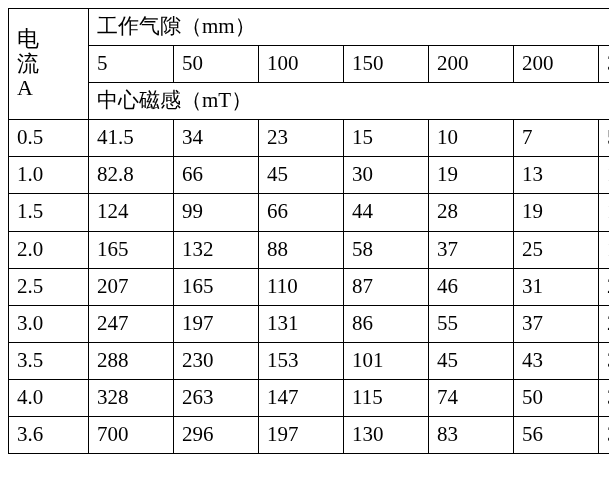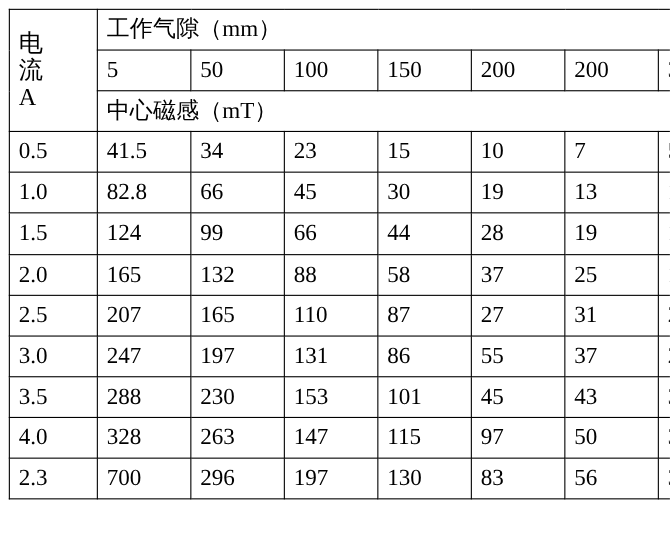--- a/index.html
+++ b/index.html
@@ -130,21 +130,21 @@
         <td>37</td>
         <td>25</td>
         <td>18</td>
       </tr>
       <tr>
         <td>2.5</td>
         <td>207</td>
         <td>165</td>
         <td>110</td>
         <td>87</td>
-        <td>27</td>
+        <td>46</td>
         <td>31</td>
         <td>22</td>
       </tr>
       <tr>
         <td>3.0</td>
         <td>247</td>
         <td>197</td>
         <td>131</td>
         <td>86</td>
         <td>55</td>
@@ -160,26 +160,26 @@
         <td>45</td>
         <td>43</td>
         <td>30</td>
       </tr>
       <tr>
         <td>4.0</td>
         <td>328</td>
         <td>263</td>
         <td>147</td>
         <td>115</td>
-        <td>97</td>
+        <td>74</td>
         <td>50</td>
         <td>35</td>
       </tr>
       <tr>
-        <td>2.3</td>
+        <td>3.6</td>
         <td>700</td>
         <td>296</td>
         <td>197</td>
         <td>130</td>
         <td>83</td>
         <td>56</td>
         <td>39</td>
       </tr>
     </tbody>
   </table>

